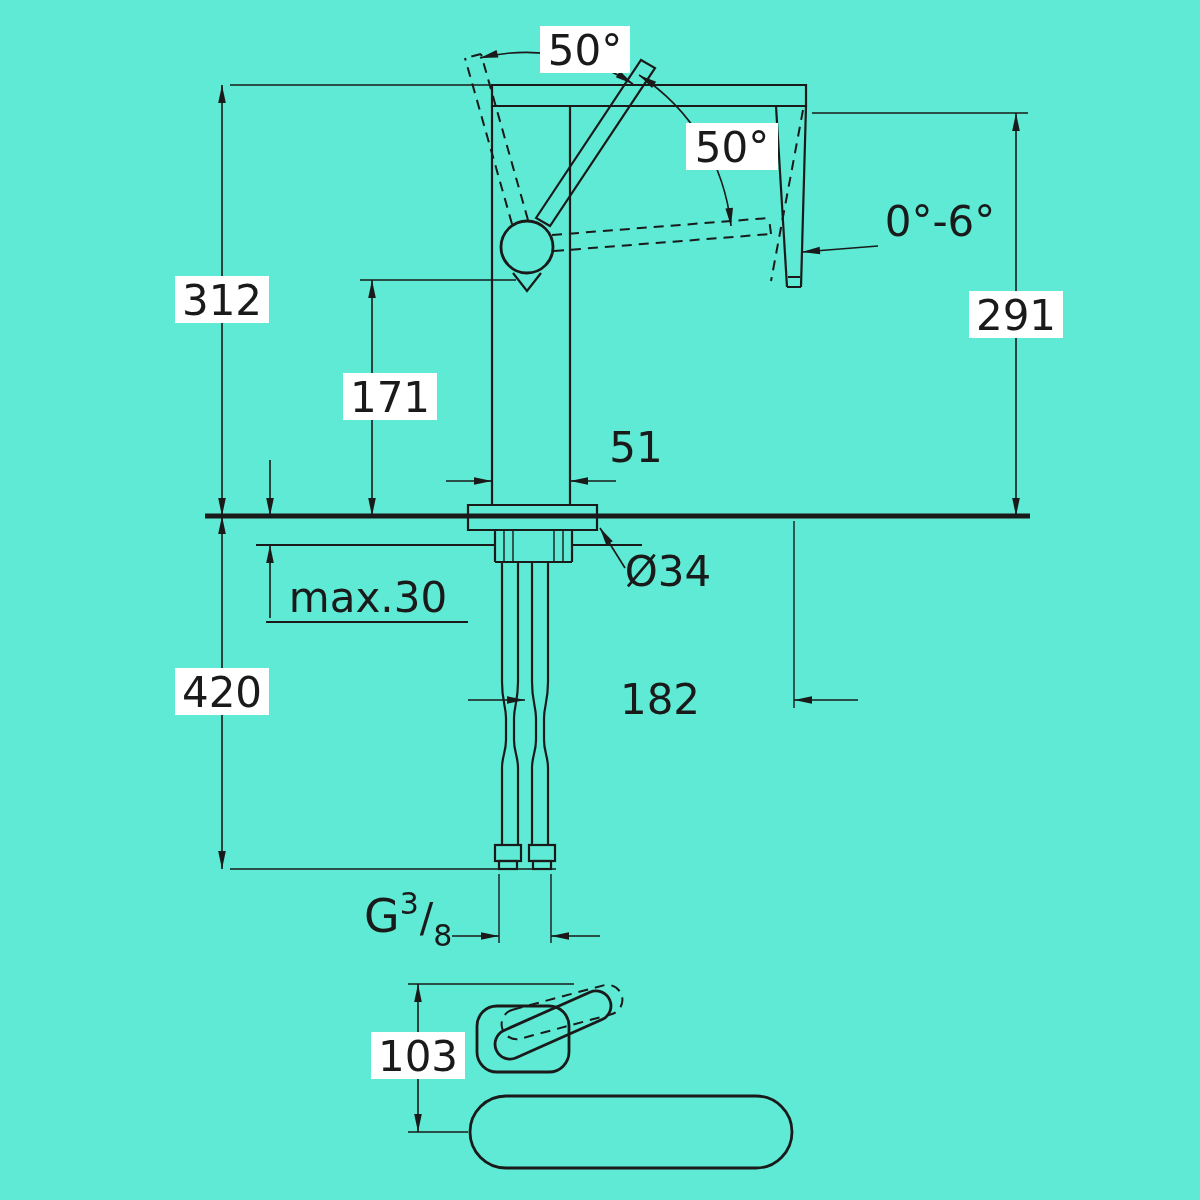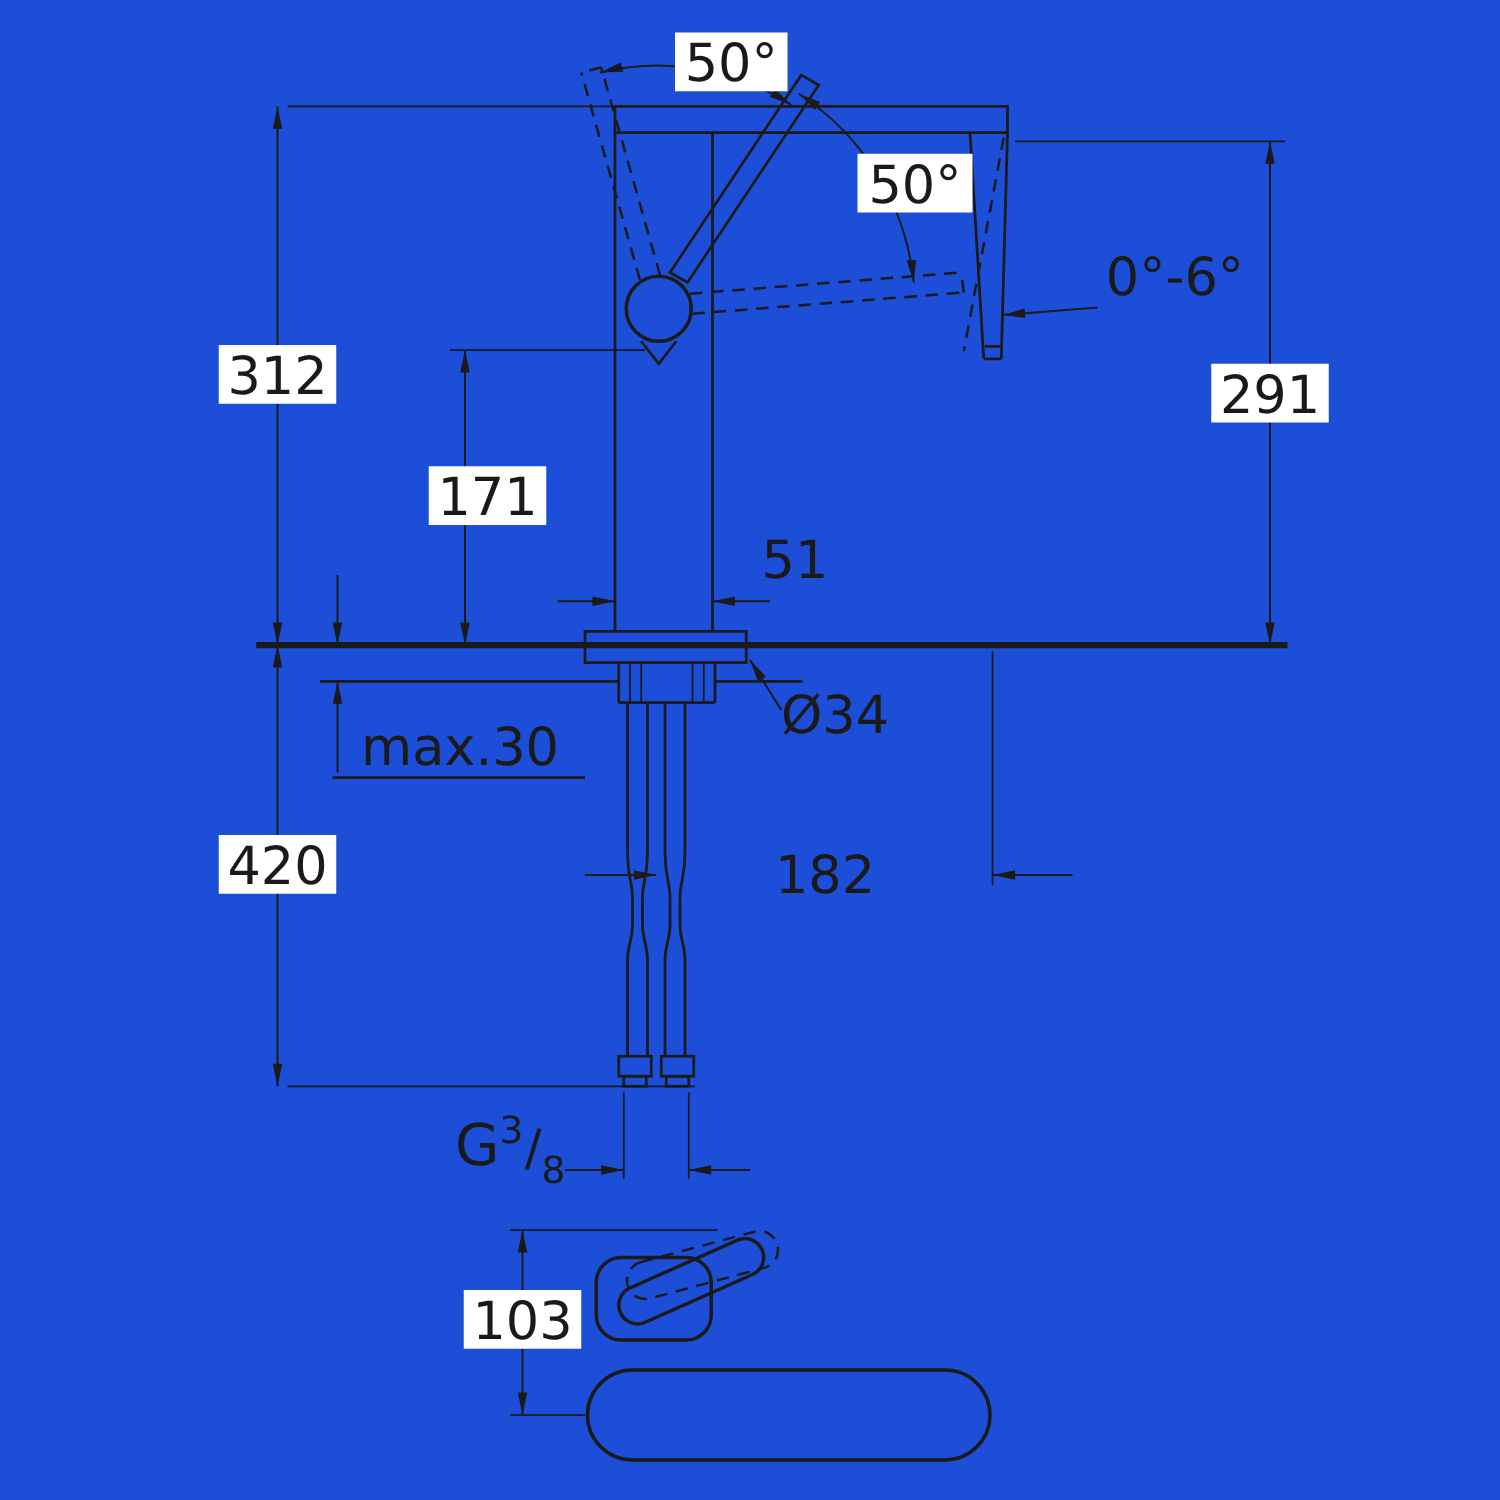--- a/index.html
+++ b/index.html
@@ -1,16 +1,16 @@
 <!DOCTYPE html>
 <html><head>
 <meta charset="utf-8">
 <style>
   html,body{margin:0;padding:0;background:#fff;}
-  .stage{width:1200px;height:1200px;background:#1d4ed8;position:relative;overflow:hidden;}
+  .stage{width:1200px;height:1200px;background:#5eead4;position:relative;overflow:hidden;}
   svg{display:block;}
   .ol{stroke:#1a1a1a;stroke-width:2.2;fill:none;}
   .ol2{stroke:#1a1a1a;stroke-width:2.8;fill:none;}
   .thin{stroke:#1a1a1a;stroke-width:1.4;fill:none;}
   .thick{stroke:#1a1a1a;stroke-width:5;fill:none;}
   .dash{stroke:#1a1a1a;stroke-width:2;fill:none;stroke-dasharray:10 7;}
   .dimline{stroke:#1a1a1a;stroke-width:1.6;fill:none;}
   .tbg{fill:#ffffff;}
   .dim{font-family:"DejaVu Sans",sans-serif;font-size:42px;fill:#1a1a1a;text-anchor:middle;}
   .thr{font-family:"DejaVu Sans",sans-serif;font-size:46px;fill:#1a1a1a;text-anchor:start;}

